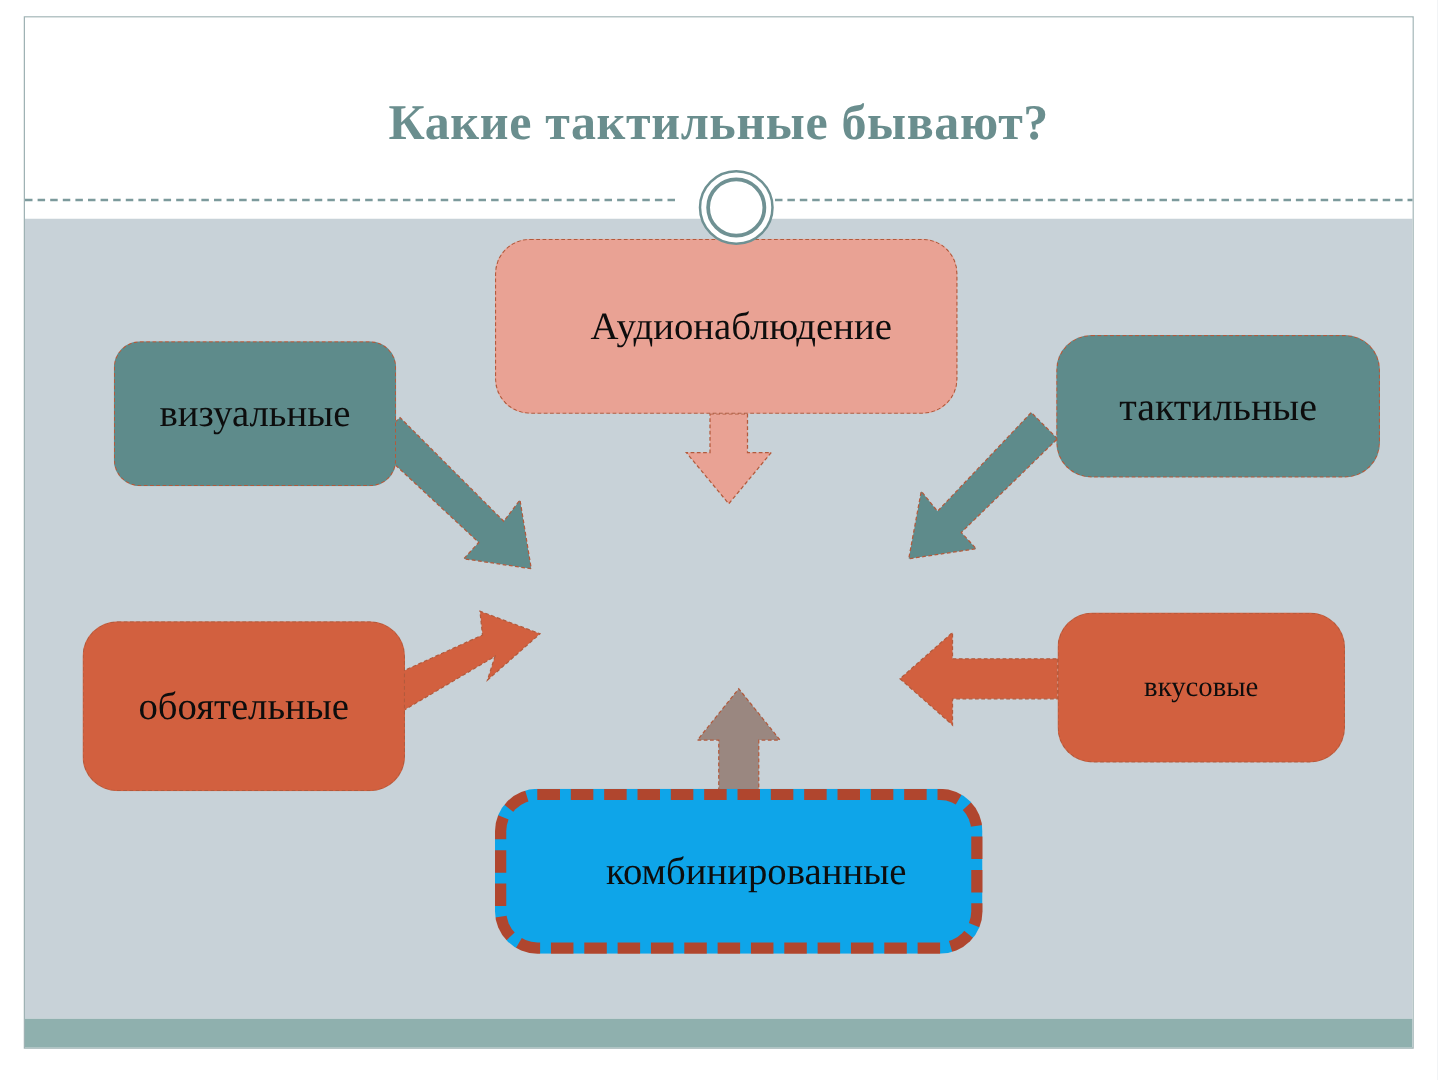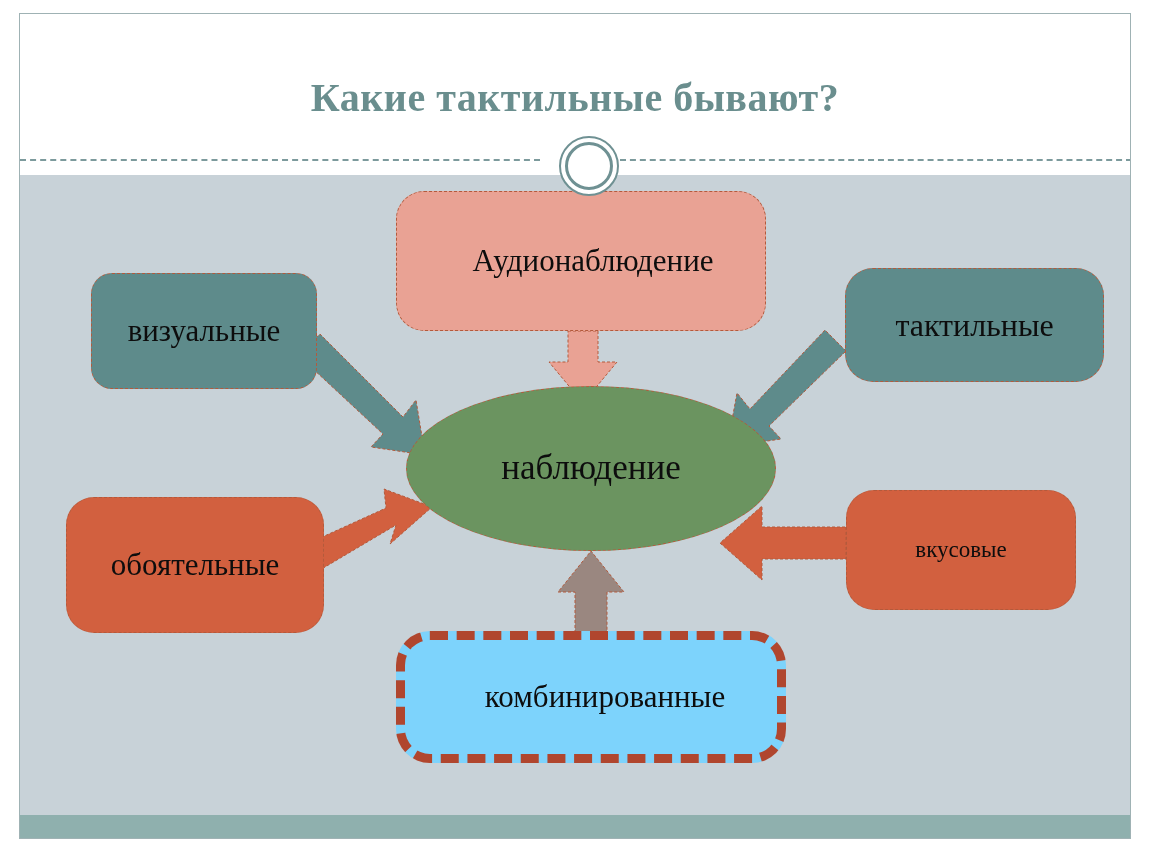--- a/index.html
+++ b/index.html
@@ -117,21 +117,21 @@
 
   .node-rect {
     border-radius: 28px;
     border: 1px dashed #b35a3c;
   }
 
   .node-pink   { background: #e9a294; }
   .node-teal   { background: #5e8b8b; }
   .node-orange { background: #d2603f; }
   .node-brown  {
-    background: #7dd3fc;
+    background: #0ea5e9;
     border: 9px dashed #b0462e;
     border-radius: 34px;
     padding-left: 28px;
   }
 
   .node-ellipse {
     border-radius: 50%;
     background: #6b9460;
     border: 1px dashed #b35a3c;
   }
@@ -208,17 +208,14 @@
   </div>
 
   <div class="node node-rect node-orange" id="node-taste">
     <span>вкусовые</span>
   </div>
 
   <div class="node node-brown" id="node-combined">
     <span>комбинированные</span>
   </div>
 
-  <div class="node node-ellipse" id="node-center">
-    <span>наблюдение</span>
-  </div>
 
 </div>
 
 </body></html>

